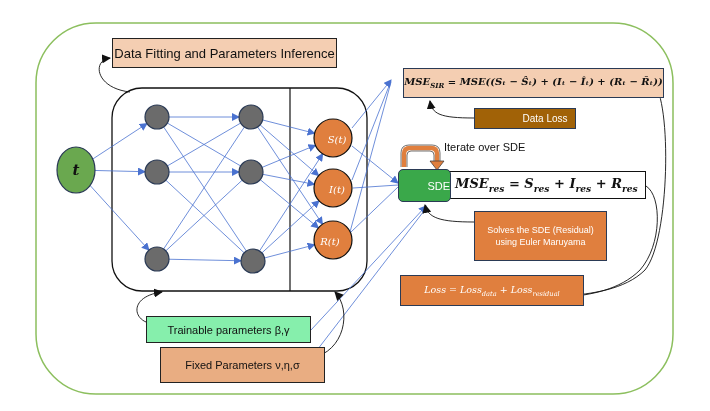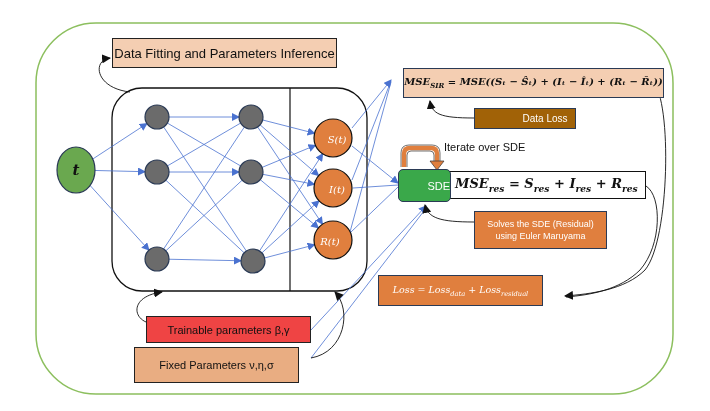--- a/index.html
+++ b/index.html
@@ -124,32 +124,32 @@
     <span>I</span><sub>res</sub>
     +
     <span>R</span><sub>res</sub>
   </span>
 </div>
 
 <div class="box plain-label light" style="left:398px; top:169px; width:53px; height:33px; background:#3aa84a; border:1.3px solid #2a3a55; border-radius:5px; font-size:11px;justify-content:flex-end;">
   <span>SDE</span>
 </div>
 
-<div class="box plain-label light" style="left:474px; top:211px; width:133px; height:38px; background:#e07f3e; border:1.3px solid #2a3a55; font-size:9px; line-height:12px; padding:0 4px;">
+<div class="box plain-label light" style="left:474px; top:211px; width:133px; height:50px; background:#e07f3e; border:1.3px solid #2a3a55; font-size:9px; line-height:12px; padding:0 4px;">
   <span>Solves the SDE (Residual) using Euler Maruyama</span>
 </div>
 
-<div class="box" style="left:378px; top:275px; width:165px; height:31px; background:#e07f3e; border:1.3px solid #2a3a55;">
+<div class="box" style="left:400px; top:275px; width:184px; height:31px; background:#e07f3e; border:1.3px solid #2a3a55;">
   <span class="math light" style="font-size:9.5px; font-weight:normal;">
     <span>Loss</span> =
     <span>Loss</span><sub>data</sub>
     +
     <span>Loss</span><sub>residual</sub>
   </span>
 </div>
 
-<div class="box plain-label" style="left:146px; top:316px; width:165px; height:27px; background:#ef4444; border:1.3px solid #222; font-size:11px;">
+<div class="box plain-label" style="left:146px; top:316px; width:165px; height:27px; background:#86efac; border:1.3px solid #222; font-size:11px;">
   <span>Trainable parameters β,γ</span>
 </div>
 
-<div class="box plain-label" style="left:134px; top:347px; width:165px; height:36px; background:#e9ad82; border:1.3px solid #222; font-size:11px;">
+<div class="box plain-label" style="left:160px; top:347px; width:165px; height:36px; background:#e9ad82; border:1.3px solid #222; font-size:11px;">
   <span>Fixed Parameters ν,η,σ</span>
 </div>
 
 </body></html>

